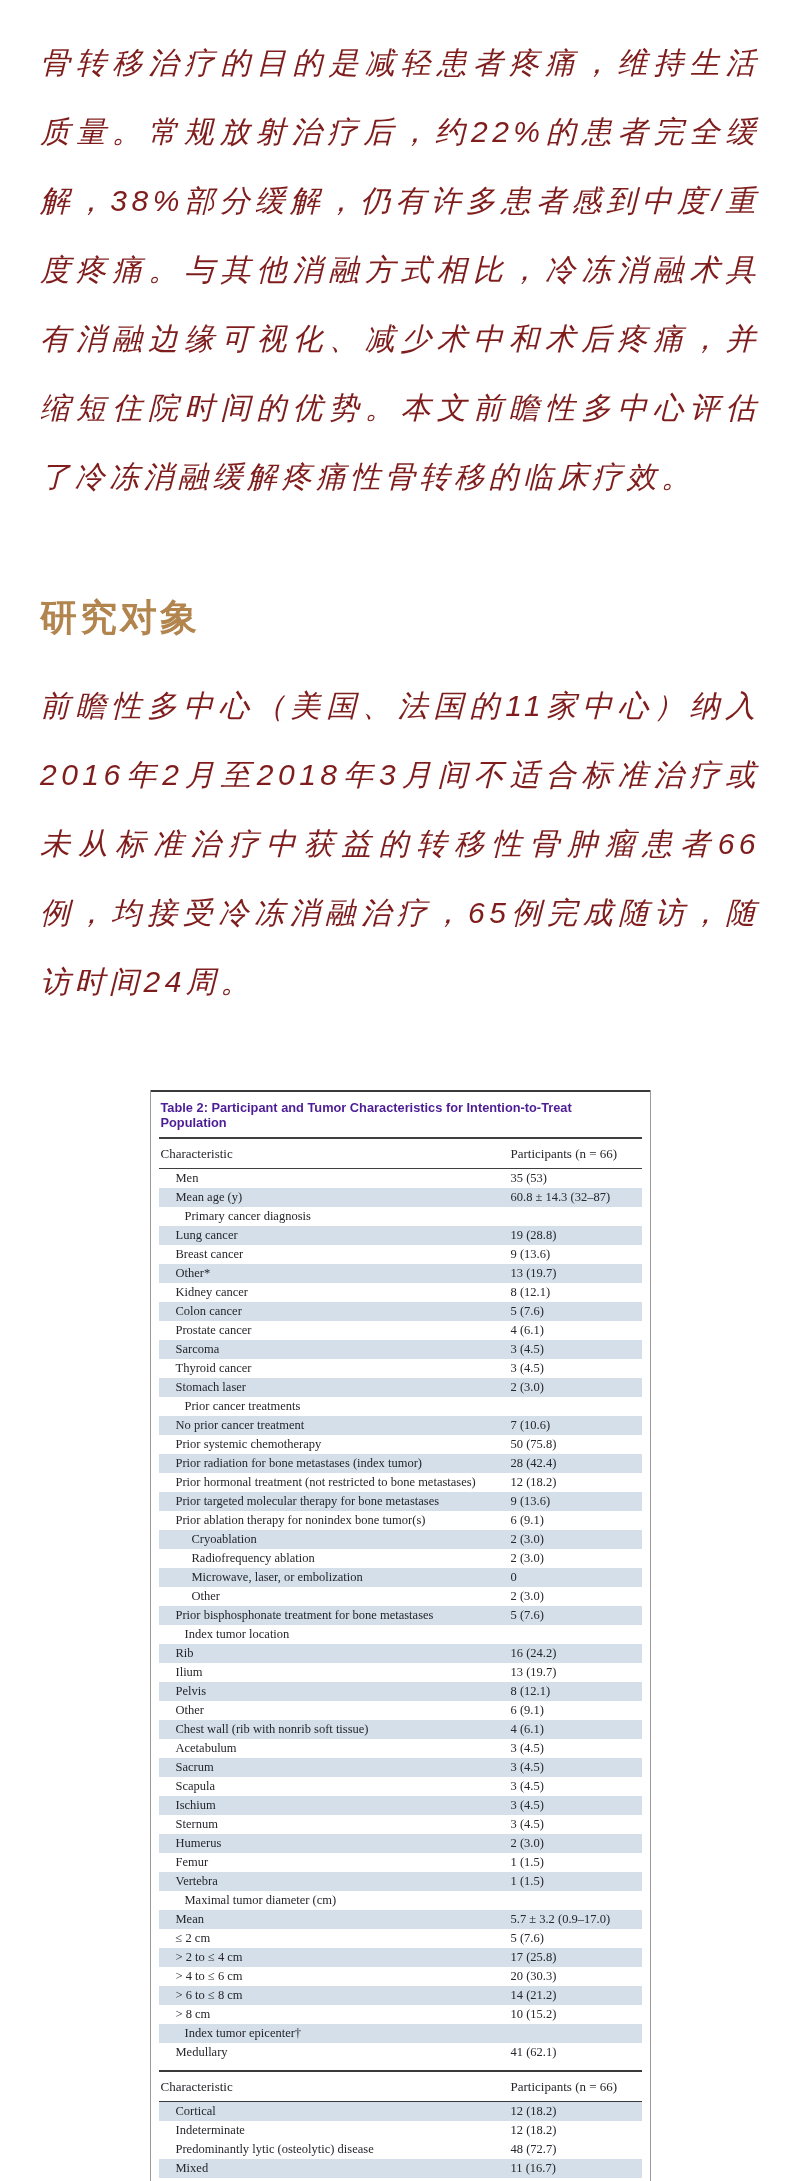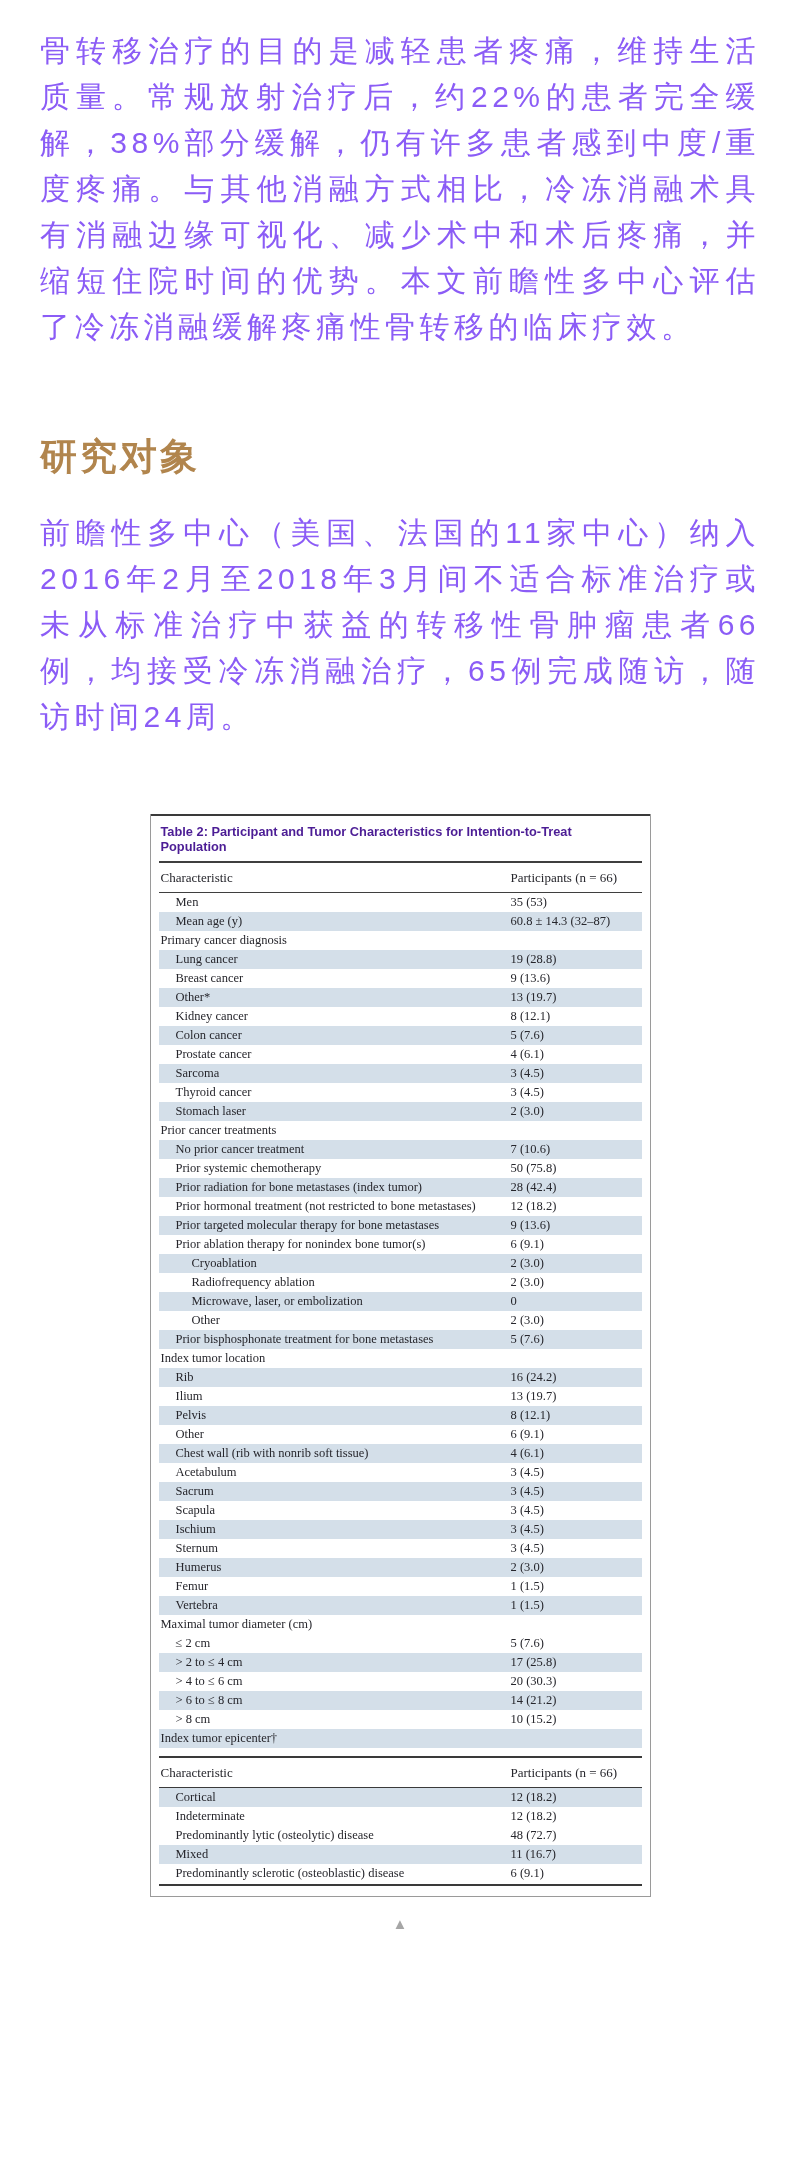--- a/index.html
+++ b/index.html
@@ -5,22 +5,22 @@
   * { margin:0; padding:0; box-sizing:border-box; }
   html,body { background:#ffffff; }
   body {
     width:800px; min-height:2181px; margin:0 auto;
     font-family:"Liberation Sans", sans-serif;
     color:#3c3c3c;
   }
   .article { padding:28px 40px 0 40px; }
 
   .para {
-    font-size:30px; line-height:46px; letter-spacing:4.5px;
-    text-align:justify; color:#8b5cf6;
+    font-size:30px; line-height:69px; letter-spacing:4.5px;
+    text-align:justify; color:#7f1d1d;font-style:italic;
   }
   .section-heading {
     margin:82px 0 28px 0;
     font-family:"Liberation Serif", serif;
     font-weight:bold; font-size:37px; letter-spacing:3px;
     color:#b1854d;
   }
 
   
   .table-figure { margin:74px auto 0 auto; width:501px; }
@@ -47,21 +47,21 @@
     margin-top:8px;
   }
   .t-row {
     display:flex; align-items:center;
     height:19px; font-size:12.5px; line-height:19px;
     white-space:nowrap; overflow:hidden;gap:16px;
   }
   .t-row.shaded { background:#d4dfe9; }
   .t-row .t-label { flex:1 1 auto; }
   .t-row .t-value { width:131px; flex:0 0 131px; }
-  .t-row.ind0 .t-label { padding-left:2px; }
+  .t-row.ind0 .t-label { padding-left:2px;margin-left:24px; }
   .t-row.ind1 .t-label { padding-left:17px; }
   .t-row.ind2 .t-label { padding-left:33px; }
   .t-bottomline { height:0; border-top:2px solid #3a3a3a; margin-top:1px; }
 
   
   .fig-footer { margin-top:18px; text-align:center; }
   .collapse-triangle {
     display:inline-block; font-size:15px; color:#a6a6a6;
     line-height:15px; cursor:pointer;
   }
@@ -237,20 +237,24 @@
             <span class="t-value">1 (1.5)</span>
           </div>
           <div class="t-row ind1 shaded">
             <span class="t-label">Vertebra</span>
             <span class="t-value">1 (1.5)</span>
           </div>
           <div class="t-row ind0">
             <span class="t-label">Maximal tumor diameter (cm)</span>
             <span class="t-value"></span>
           </div>
+          <div class="t-row ind1 shaded">
+            <span class="t-label">Mean</span>
+            <span class="t-value">5.7 ± 3.2 (0.9–17.0)</span>
+          </div>
           <div class="t-row ind1">
             <span class="t-label">≤ 2 cm</span>
             <span class="t-value">5 (7.6)</span>
           </div>
           <div class="t-row ind1 shaded">
             <span class="t-label">&gt; 2 to ≤ 4 cm</span>
             <span class="t-value">17 (25.8)</span>
           </div>
           <div class="t-row ind1">
             <span class="t-label">&gt; 4 to ≤ 6 cm</span>
@@ -260,20 +264,24 @@
             <span class="t-label">&gt; 6 to ≤ 8 cm</span>
             <span class="t-value">14 (21.2)</span>
           </div>
           <div class="t-row ind1">
             <span class="t-label">&gt; 8 cm</span>
             <span class="t-value">10 (15.2)</span>
           </div>
           <div class="t-row ind0 shaded">
             <span class="t-label">Index tumor epicenter†</span>
             <span class="t-value"></span>
+          </div>
+          <div class="t-row ind1">
+            <span class="t-label">Medullary</span>
+            <span class="t-value">41 (62.1)</span>
           </div>
         </div>
 
       <div class="t-head repeated">
         <span class="t-label">Characteristic</span>
         <span class="t-value">Participants (n = 66)</span>
       </div>
 
       <div>
           <div class="t-row ind1 shaded">

